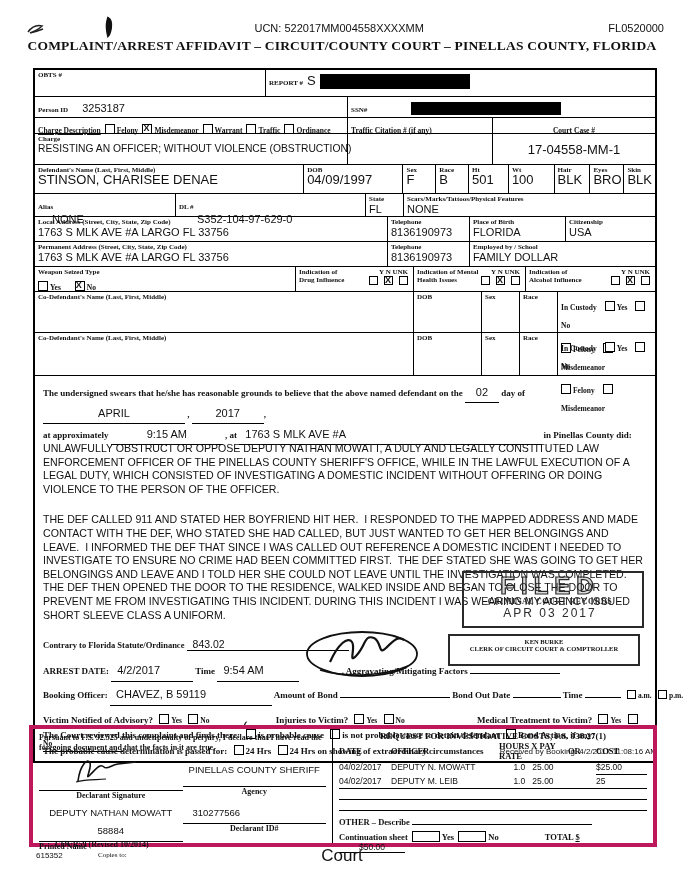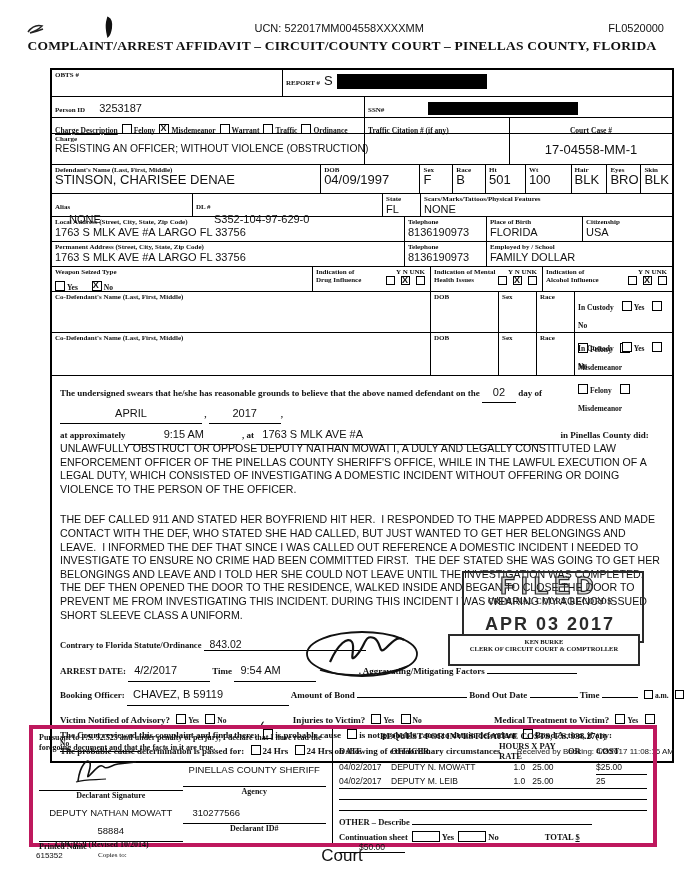--- a/index.html
+++ b/index.html
@@ -4,21 +4,21 @@
 <style>
   html,body{margin:0;padding:0;background:#fff;}
   .page{position:relative;width:684px;height:884px;background:#fff;color:#111;
         font-family:"Liberation Serif",serif;overflow:hidden;}
   .hdr{position:absolute;left:0;top:22px;width:684px;text-align:center;}
   .ucn-row{font-family:"Liberation Sans",sans-serif;font-size:11px;}
   .ucn-row .ucn{margin-left:70px;}
   .ucn-row .fcode{float:right;margin-right:20px;}
   .doc-title{font-size:13.5px;font-weight:bold;margin-top:4px;letter-spacing:.2px;}
 
-  .form{position:absolute;left:50px;top:68px;width:620px;border:2px solid #000;}
+  .form{position:absolute;left:33px;top:68px;width:620px;border:2px solid #000;}
   .row{display:flex;border-top:1px solid #000;align-items:stretch;}
   .row:first-child{border-top:none;}
   .cell{border-left:1px solid #000;padding:1px 3px;position:relative;box-sizing:border-box;overflow:visible;}
   .cell:first-child{border-left:none;}
   .lbl{font-size:7px;font-weight:bold;display:block;line-height:8px;}
   .lbl.inline{display:inline;}
   .val{font-family:"Liberation Sans",sans-serif;font-size:11px;line-height:12px;display:block;}
   .val.inline{display:inline;}
   .val.big{font-size:13px;}
   .redact{display:inline-block;background:#000;vertical-align:middle;}
@@ -51,21 +51,21 @@
   .ctab td{padding:0;border-bottom:1px solid #000;line-height:13px;}
   .ctab td.noline{border-bottom:none;}
   .otherline{font-size:8.5px;font-weight:bold;font-family:"Liberation Serif",serif;margin-top:3px;}
   .contline{font-size:8.5px;font-weight:bold;font-family:"Liberation Serif",serif;margin-top:4px;}
   .wbox{display:inline-block;width:26px;height:9px;border:1px solid #000;vertical-align:-2px;margin:0 2px;}
   .stamp{position:absolute;left:462px;top:571px;width:172px;border:2px solid #2a2a2a;
          background:rgba(255,255,255,0.0);text-align:center;color:#2a2a2a;padding:2px 6px 6px 0;}
   .stamp .filed{font-size:24px;font-weight:bold;letter-spacing:6px;line-height:22px;
          font-family:"Liberation Sans",sans-serif;-webkit-text-stroke:1.2px #2a2a2a;color:rgba(40,40,40,0.18);}
   .stamp .recs{font-size:8px;font-weight:bold;letter-spacing:.5px;}
-  .stamp .sdate{font-size:18px;font-weight:bold;letter-spacing:2px;margin-top:8px;font-family:"Liberation Sans",sans-serif;}
+  .stamp .sdate{font-size:12px;font-weight:normal;letter-spacing:2px;font-family:"Liberation Sans",sans-serif;}
   .clerkstrip{position:absolute;left:448px;top:634px;width:188px;height:28px;border:2px solid #2a2a2a;
          background:#fff;text-align:center;color:#111;}
   .clerkstrip .cname{font-size:6.5px;font-weight:bold;line-height:7px;margin-top:2px;}
   .clerkstrip .ctitle{font-size:6.5px;font-weight:bold;line-height:7px;}
   .footer{position:absolute;left:0;top:840px;width:684px;font-size:8px;}
   .f1{position:absolute;left:55px;top:0;font-weight:bold;}
   .f2{position:absolute;left:36px;top:11px;font-family:"Liberation Sans",sans-serif;font-size:8px;}
   .f3{position:absolute;left:98px;top:11px;font-size:7px;}
   .fcourt{position:absolute;left:0;width:684px;top:6px;text-align:center;
           font-family:"Liberation Sans",sans-serif;font-size:17px;}

